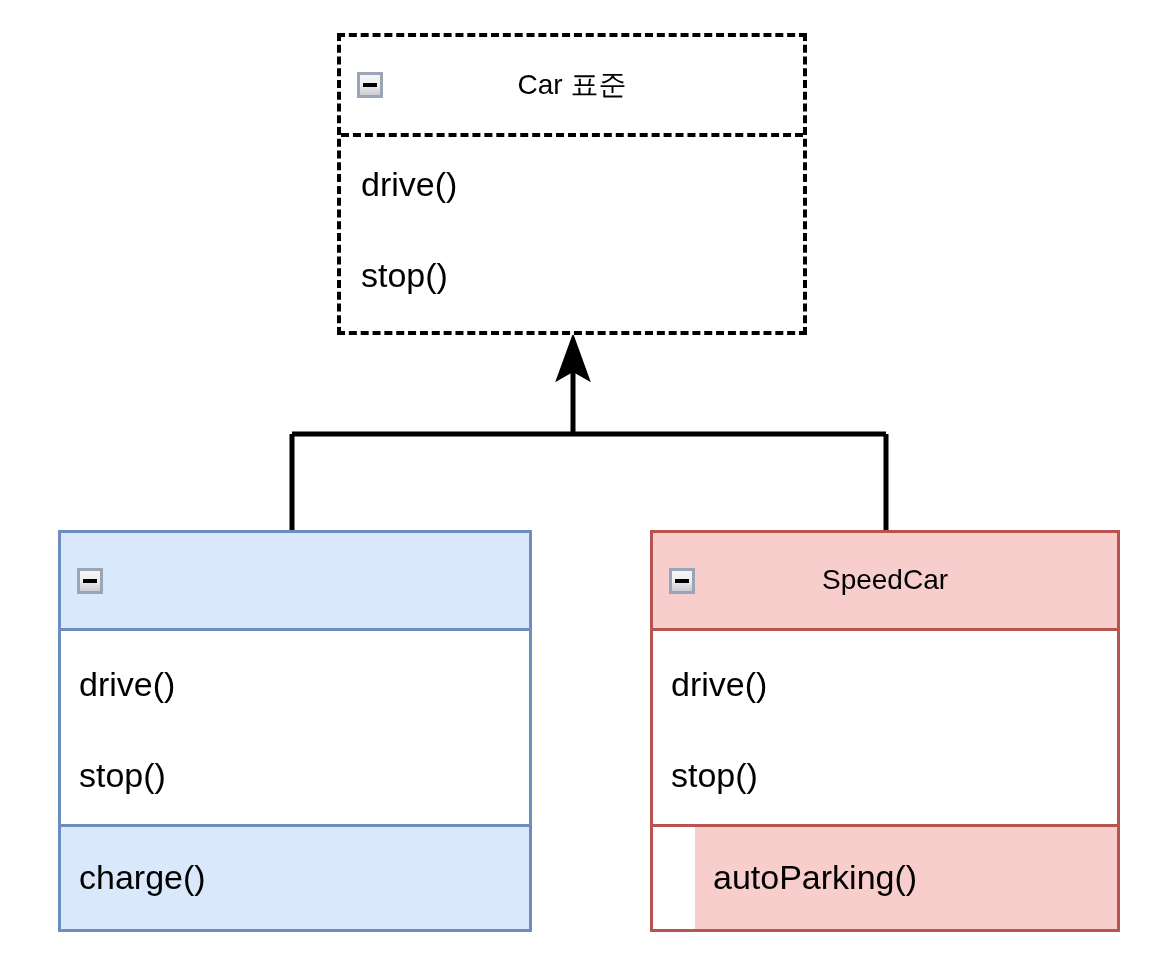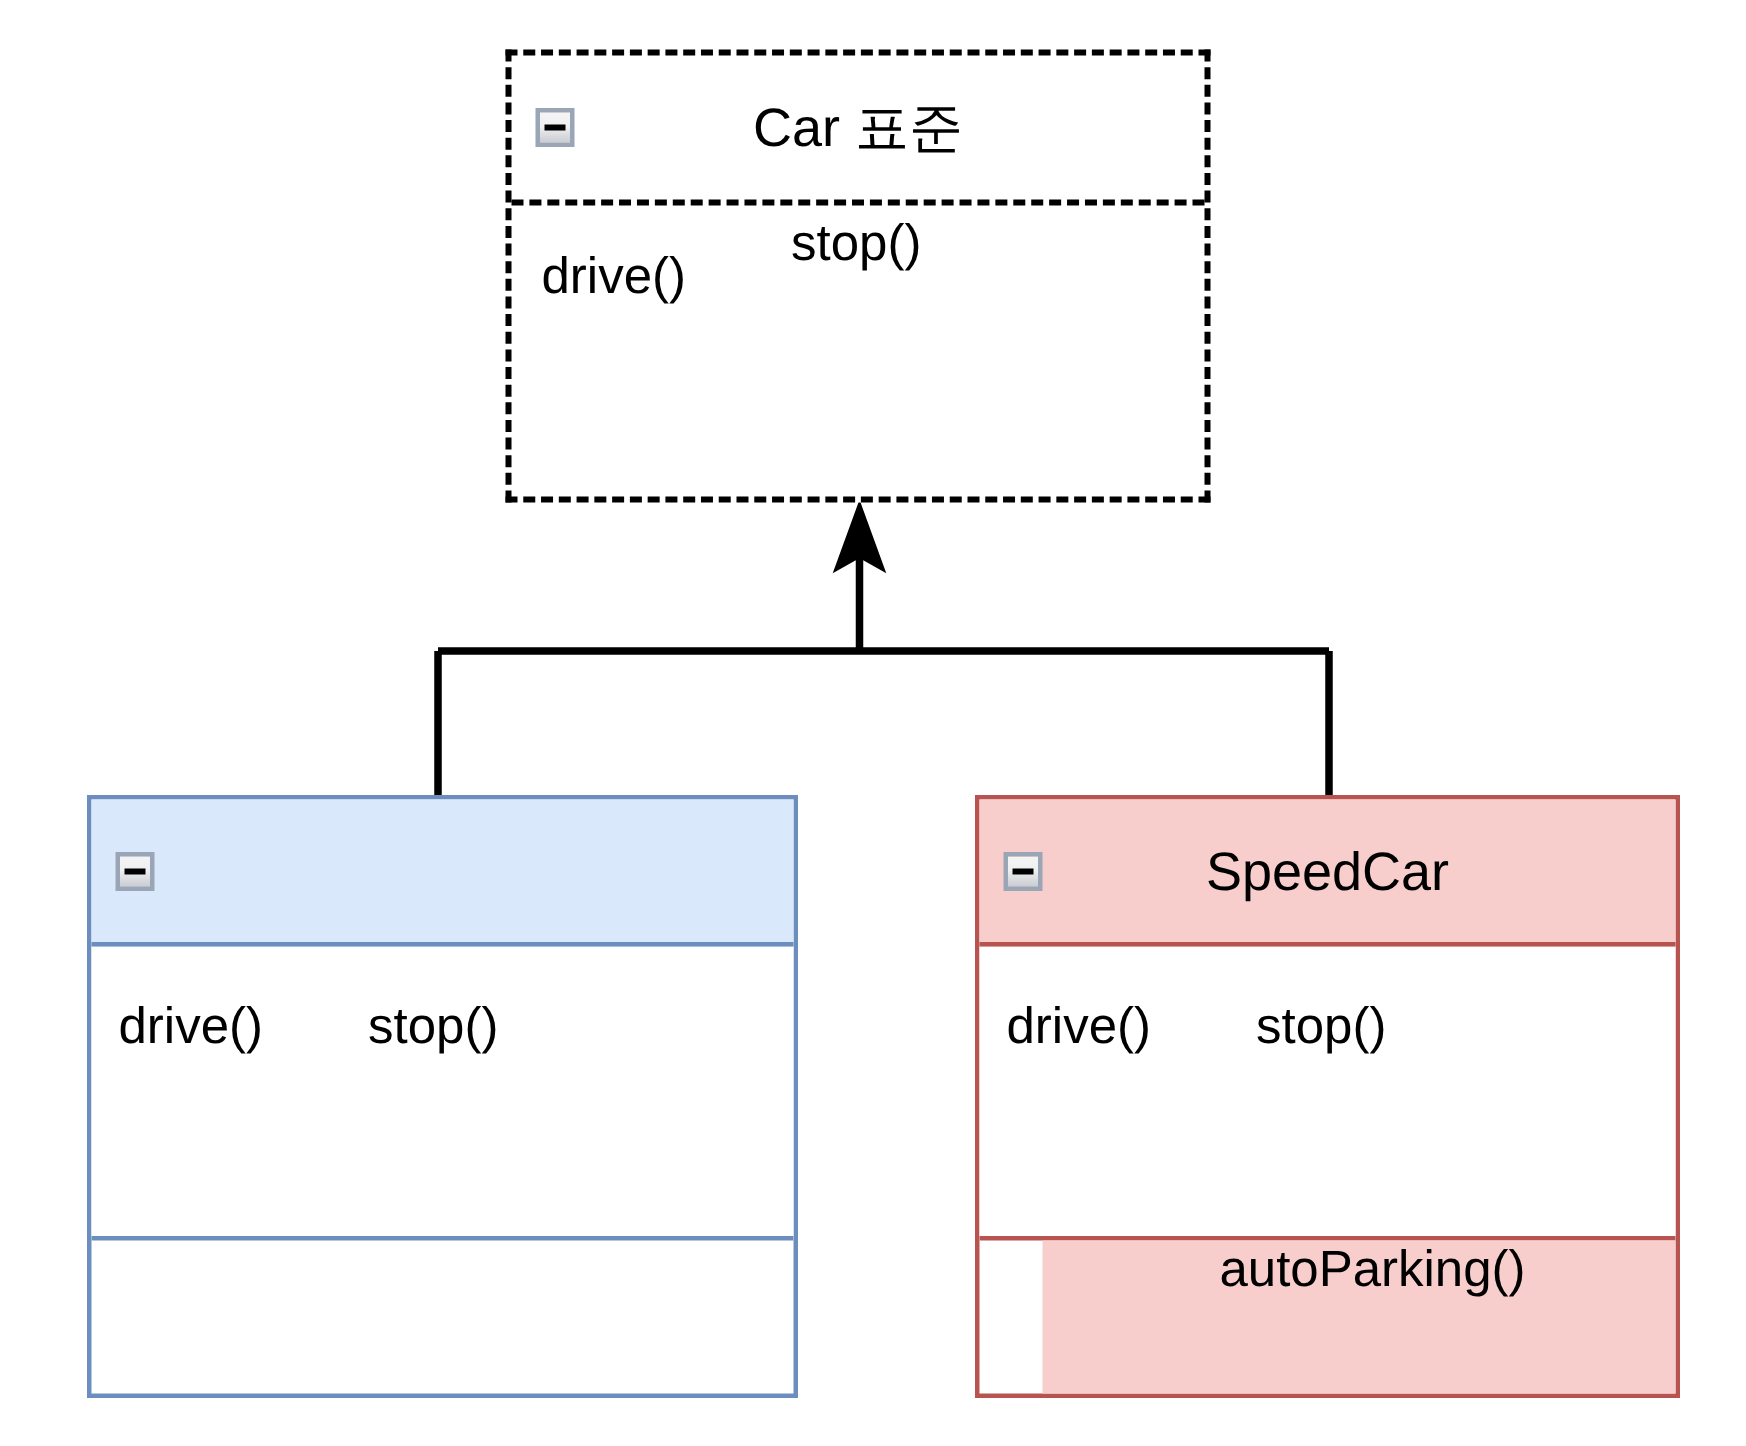--- a/index.html
+++ b/index.html
@@ -49,21 +49,21 @@
   
   .node-header {
     position: relative;
     box-sizing: border-box;
     display: flex;
     align-items: center;
     justify-content: center;
     flex: 0 0 auto;
   }
   .node-header .title {
-    font-size: 36px;
+    font-size: 28px;
     color: #000000;
     line-height: 1.1;
     text-align: center;
     white-space: nowrap;
   }
 
   
   .collapse-icon {
     position: absolute;
     left: 16px;
@@ -82,21 +82,21 @@
     display: block;
     width: 14px;
     height: 4px;
     background: #000000;
   }
 
   
   .node-section {
     box-sizing: border-box;
     display: flex;
-    flex-direction: row;
+    flex-direction: column;
     justify-content: center;
     background: #ffffff;
   }
   .node-section.fill-none { background: transparent; }
   .member {
     font-size: 34px;
     color: #000000;
     line-height: 1.15;
     padding: 0 0 0 18px;
     white-space: nowrap;
@@ -211,20 +211,23 @@
   <div id="node-luxury" class="uml-node solid">
     <div class="node-header">
       <span class="collapse-icon">
         <span class="bar"></span>
       </span>
     </div>
     <div class="node-section ops">
       <div class="member">drive()</div>
       <div class="member">stop()</div>
     </div>
+    <div class="node-section extra">
+      <div class="member">charge()</div>
+    </div>
   </div>
 
   <div id="node-speed" class="uml-node solid">
     <div class="node-header">
       <span class="collapse-icon">
         <span class="bar"></span>
       </span>
       <span class="title">SpeedCar</span>
     </div>
     <div class="node-section ops">

